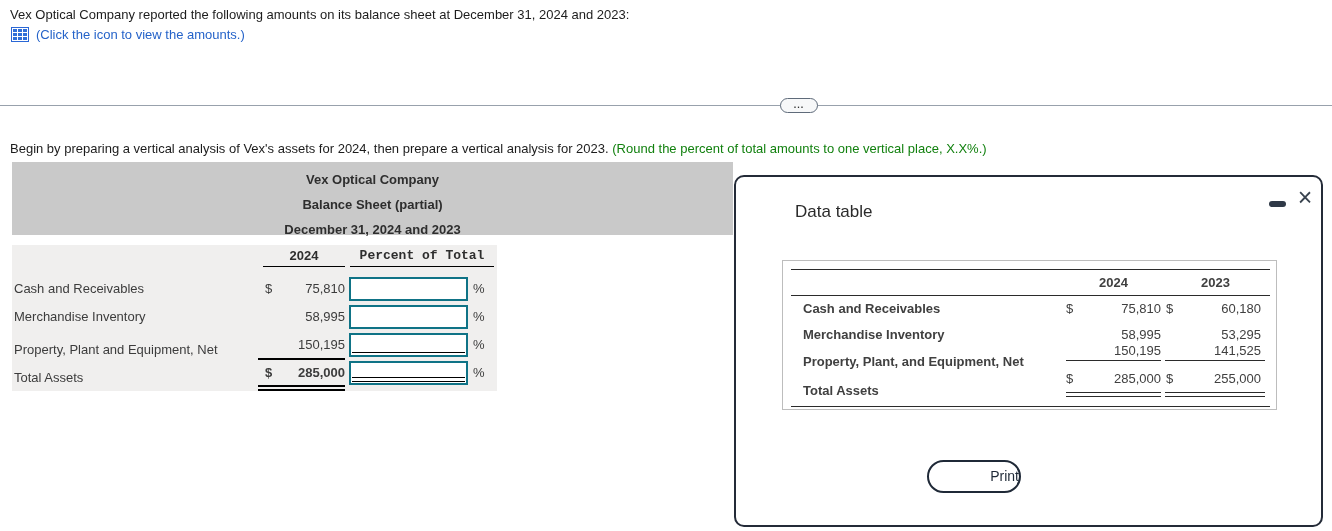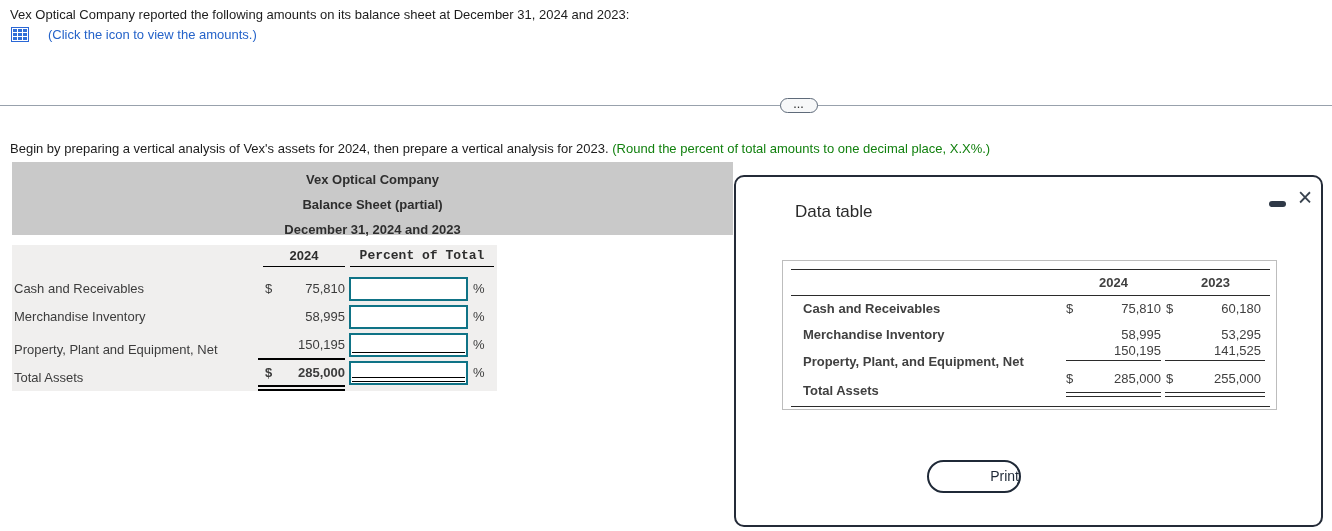--- a/index.html
+++ b/index.html
@@ -2,21 +2,21 @@
 <html><head>
 <meta charset="utf-8">
 <style>
   * { margin:0; padding:0; box-sizing:border-box; }
   body { background:#fff; font-family:"Liberation Sans", sans-serif; }
   .stage { position:relative; width:1332px; height:531px; background:#fff; overflow:hidden;
            font-size:13px; color:#1c1c1c; }
 
   
   .intro   { position:absolute; left:10px; top:7px;  }
-  .iconrow { position:absolute; left:11px; top:27px; display:flex; align-items:center; gap:19px; }
+  .iconrow { position:absolute; left:11px; top:27px; display:flex; align-items:center; gap:7px; }
   .task    { position:absolute; left:10px; top:62px; }
 
   .tbl-icon { width:18px; height:15px; border:1px solid #2a67d6; background:#fff;
               display:grid; grid-template-columns:1fr 1fr 1fr; grid-template-rows:1fr 1fr 1fr;
               gap:1px; padding:1px; cursor:pointer; }
   .tbl-icon span { background:#2f6fd8; }
   .link { color:#2563c9; cursor:pointer; }
 
   
   .divider { position:absolute; left:0; top:105px; width:1332px; height:1px; background:#98a1ac; }
@@ -99,21 +99,21 @@
         <span></span>
         <span></span>
         <span></span>
     </div>
     <span class="link">(Click the icon to view the amounts.)</span>
   </div>
 
   <div class="divider"></div>
   <div class="more-pill">...</div>
 
-  <div class="instruction"><span>Begin by preparing a vertical analysis of Vex's assets for 2024, then prepare a vertical analysis for 2023. </span><span class="note-green">(Round the percent of total amounts to one decimal place, X.X%.)</span></div>
+  <div class="instruction"><span>Begin by preparing a vertical analysis of Vex's assets for 2024, then prepare a vertical analysis for 2023. </span><span class="note-green">(Round the percent of total amounts to one vertical place, X.X%.)</span></div>
 
   <div class="ws-band">
     <div>Vex Optical Company</div>
     <div>Balance Sheet (partial)</div>
     <div>December 31, 2024 and 2023</div>
   </div>
 
   <div class="ws-colhead">
     <div class="yr">2024</div>
     <div class="pct">Percent of Total</div>

